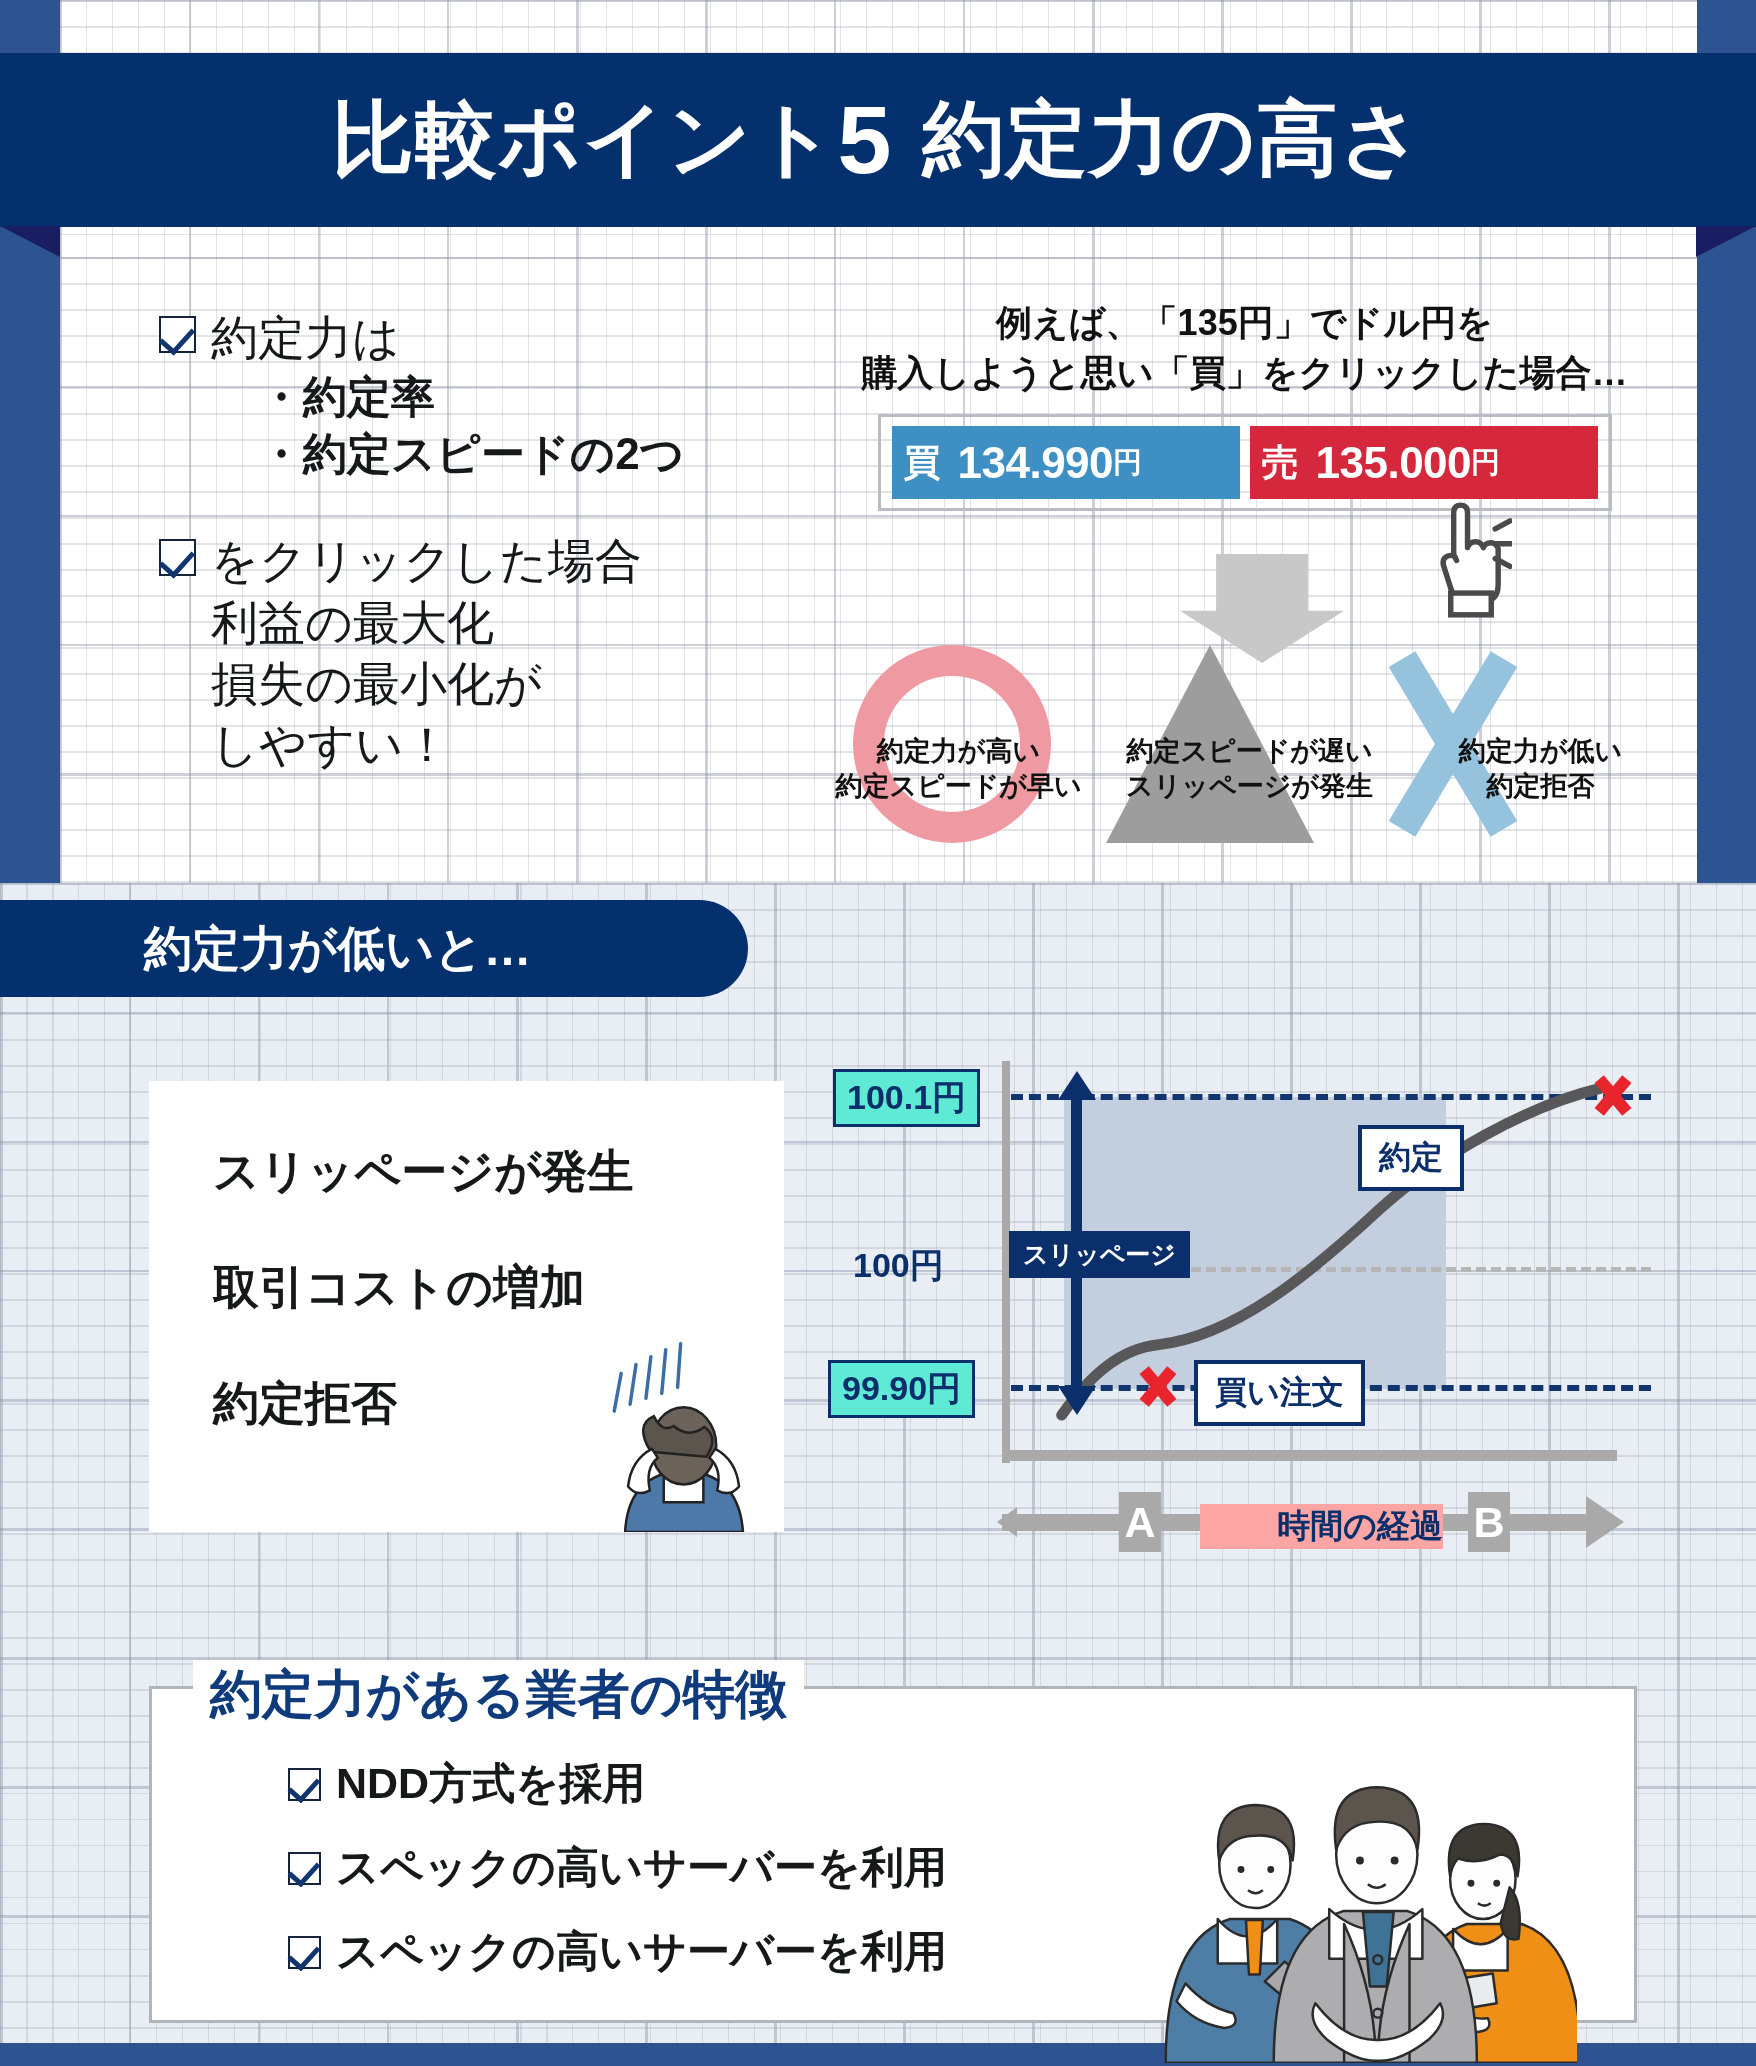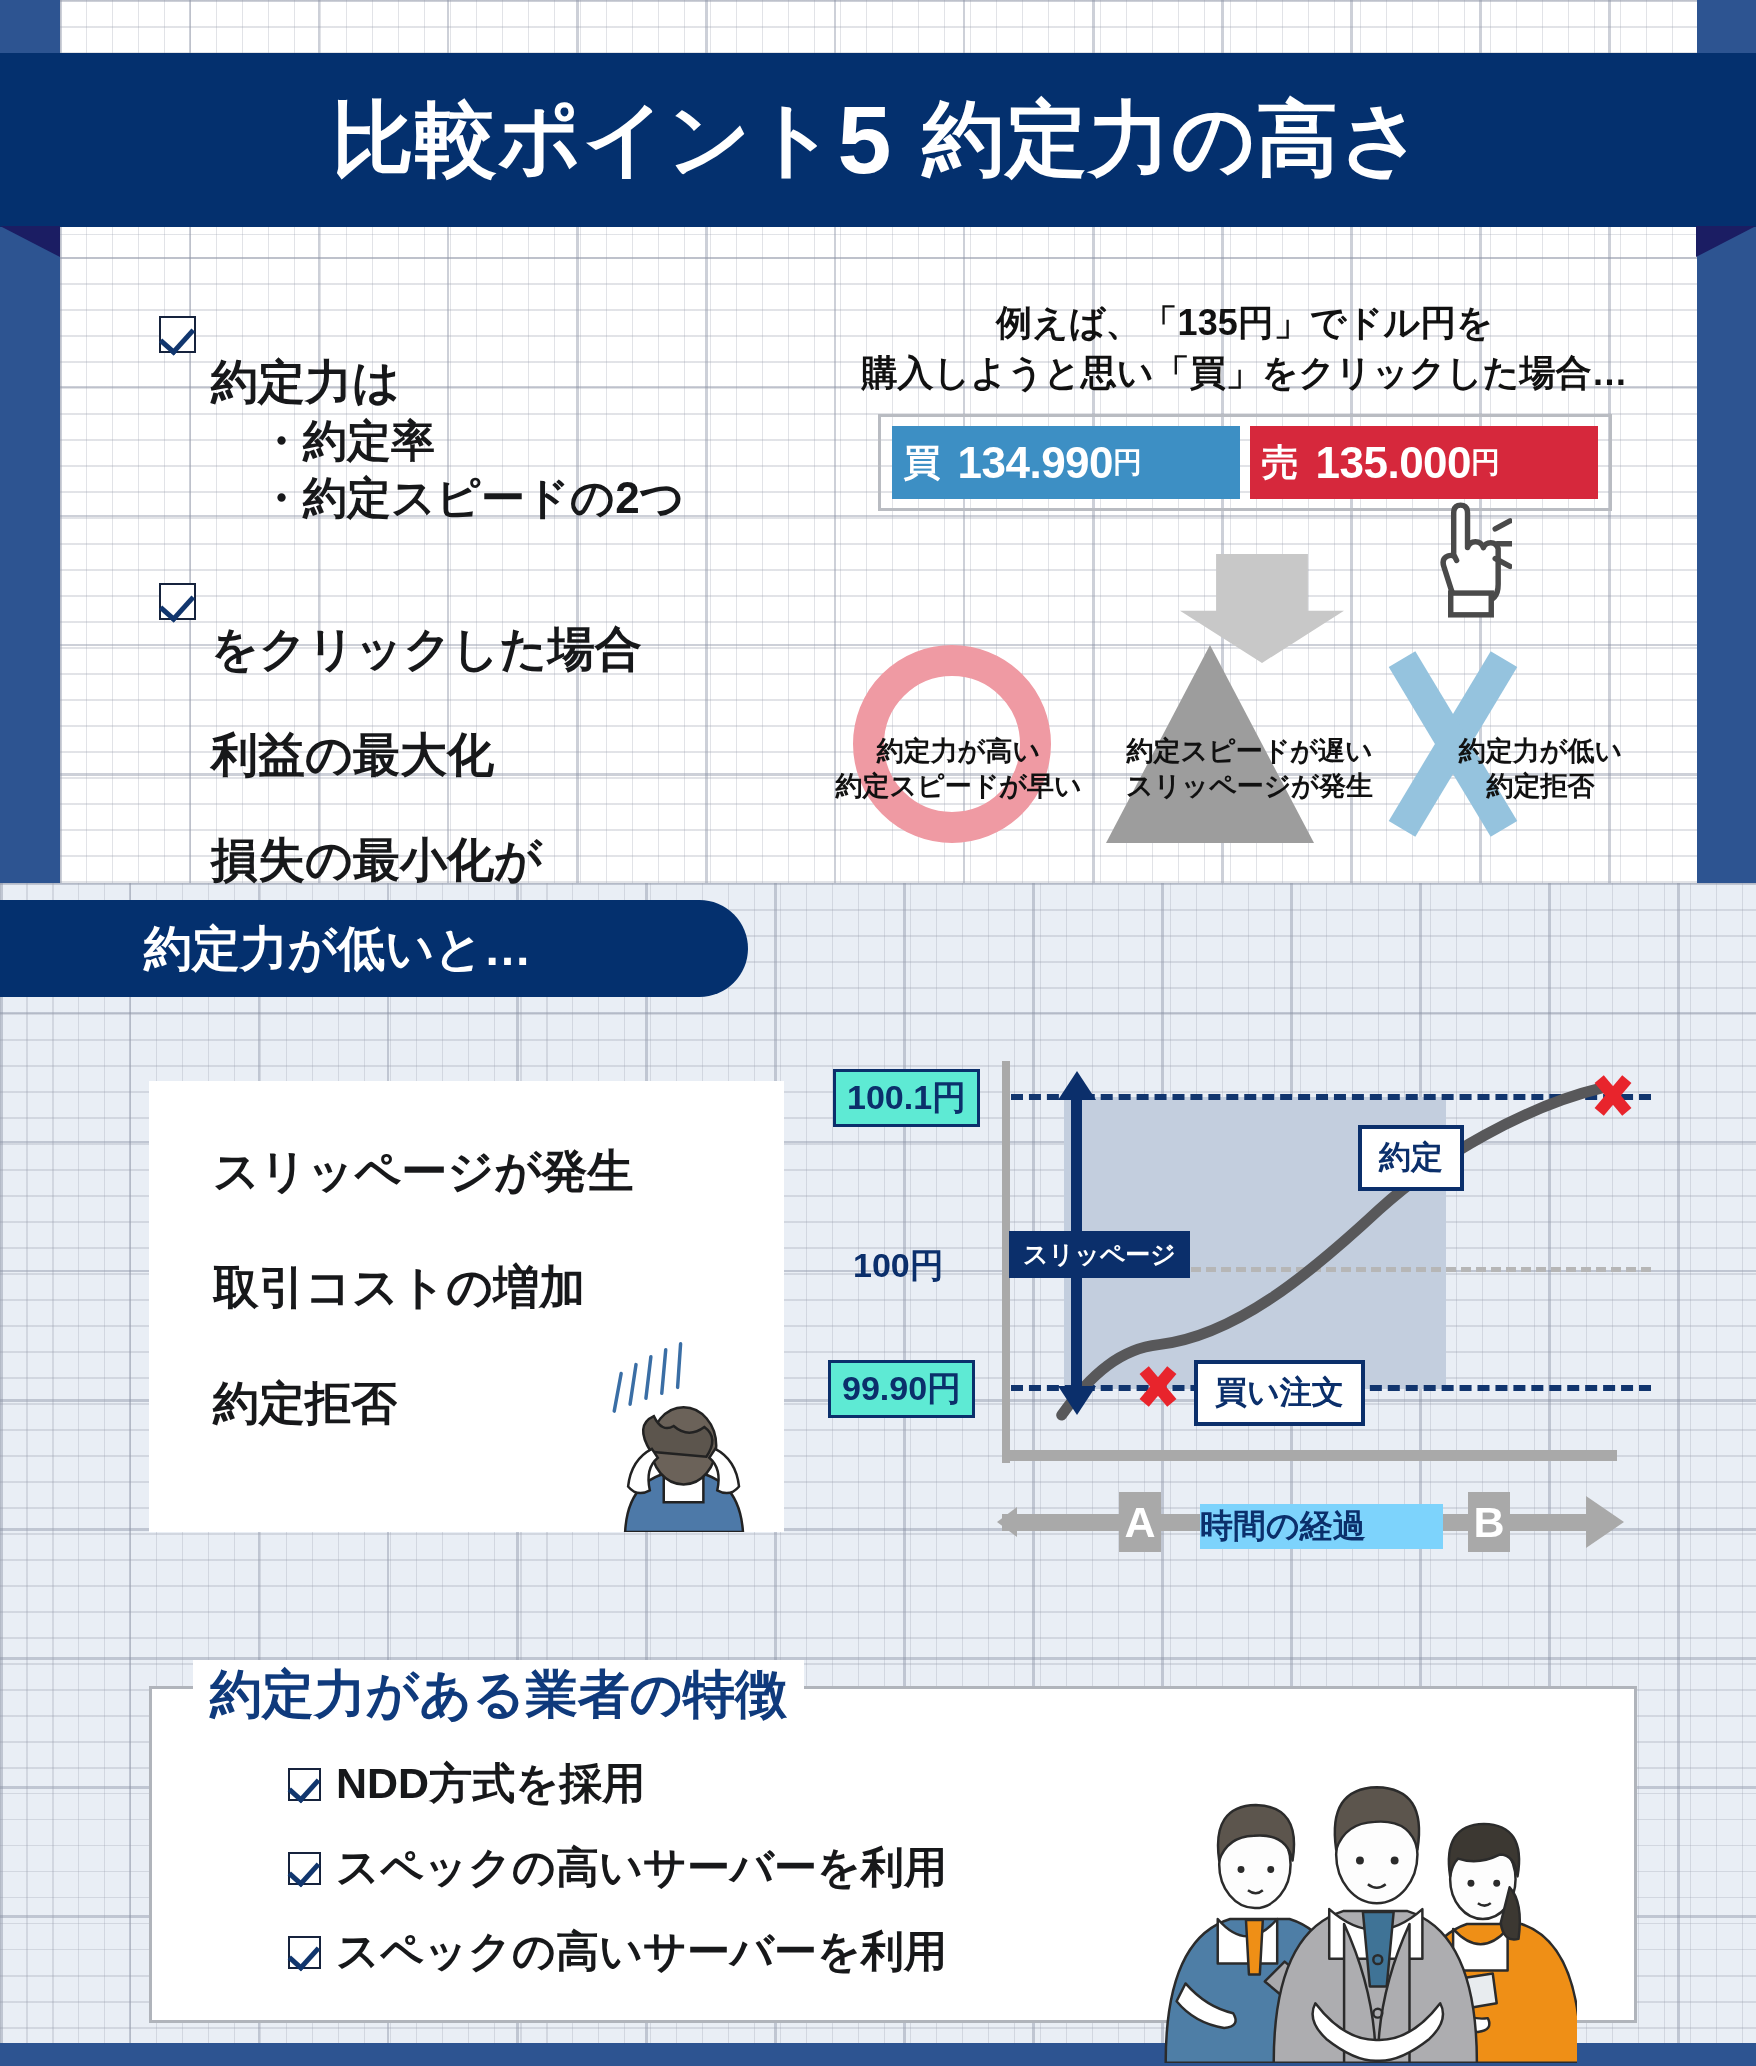--- a/index.html
+++ b/index.html
@@ -55,21 +55,21 @@
   .chk-row{display:flex;align-items:flex-start;margin-bottom:13px;}
   .cbox{
     width:33px;height:33px;flex:0 0 33px;border:2.5px solid #16233d;
     position:relative;margin-right:15px;margin-top:9px;background:#fff;
   }
   .cbox::after{
     content:"";position:absolute;left:6px;top:3px;width:15px;height:27px;
     border:solid #11366e;border-width:0 5.5px 5.5px 0;
     transform:rotate(42deg);
   }
-  .chk-txt{font-size:47px;font-weight:bold;color:#17181a;line-height:1.30;margin-top:44px;}
+  .chk-txt{font-size:47px;font-weight:normal;color:#17181a;line-height:1.30;}
   .chk-sub{font-size:44px;font-weight:bold;color:#17181a;line-height:1.30;
            margin-left:48px;}
   .chk-gap{height:35px;}
 
   
   .demo{position:absolute;left:833px;top:298px;width:823px;z-index:20;}
   .demo-cap{
     font-size:36px;font-weight:bold;color:#111;text-align:center;line-height:1.38;
   }
   .quote-frame{
@@ -171,22 +171,22 @@
   .tb-head{position:absolute;right:-2px;top:4px;width:0;height:0;
     border-top:26px solid transparent;border-bottom:26px solid transparent;
     border-left:38px solid #a9a9a9;}
   .tb-tail{position:absolute;left:-5px;top:15px;width:0;height:0;
     border-top:15.4px solid transparent;border-bottom:15.4px solid transparent;
     border-right:20px solid #a9a9a9;}
   .tb-tick{position:absolute;top:0;width:42px;height:60px;background:#a9a9a9;
            color:#fff;font-size:43px;font-weight:bold;text-align:center;line-height:60px;}
   .tb-tick.a{left:117px;}
   .tb-tick.b{left:466px;}
-  .tb-cap{position:absolute;left:198px;top:12px;width:243px;text-align:left;
-          color:#0b2f6b;font-size:33px;font-weight:bold;background:#7dd3fc;}
+  .tb-cap{position:absolute;left:198px;top:12px;width:243px;text-align:right;
+          color:#0b2f6b;font-size:33px;font-weight:bold;background:#fca5a5;}
 
   
   .feat{
     position:absolute;left:149px;top:1686px;width:1488px;height:337px;
     border:3.5px solid #b0b4bb;background:#fff;z-index:20;box-sizing:border-box;
   }
   .feat-title{
     position:absolute;left:45px;top:-36px;background:#fff;padding:0 17px;
     color:#0f3a7c;font-size:52px;font-weight:bold;z-index:22;white-space:nowrap;
   }

